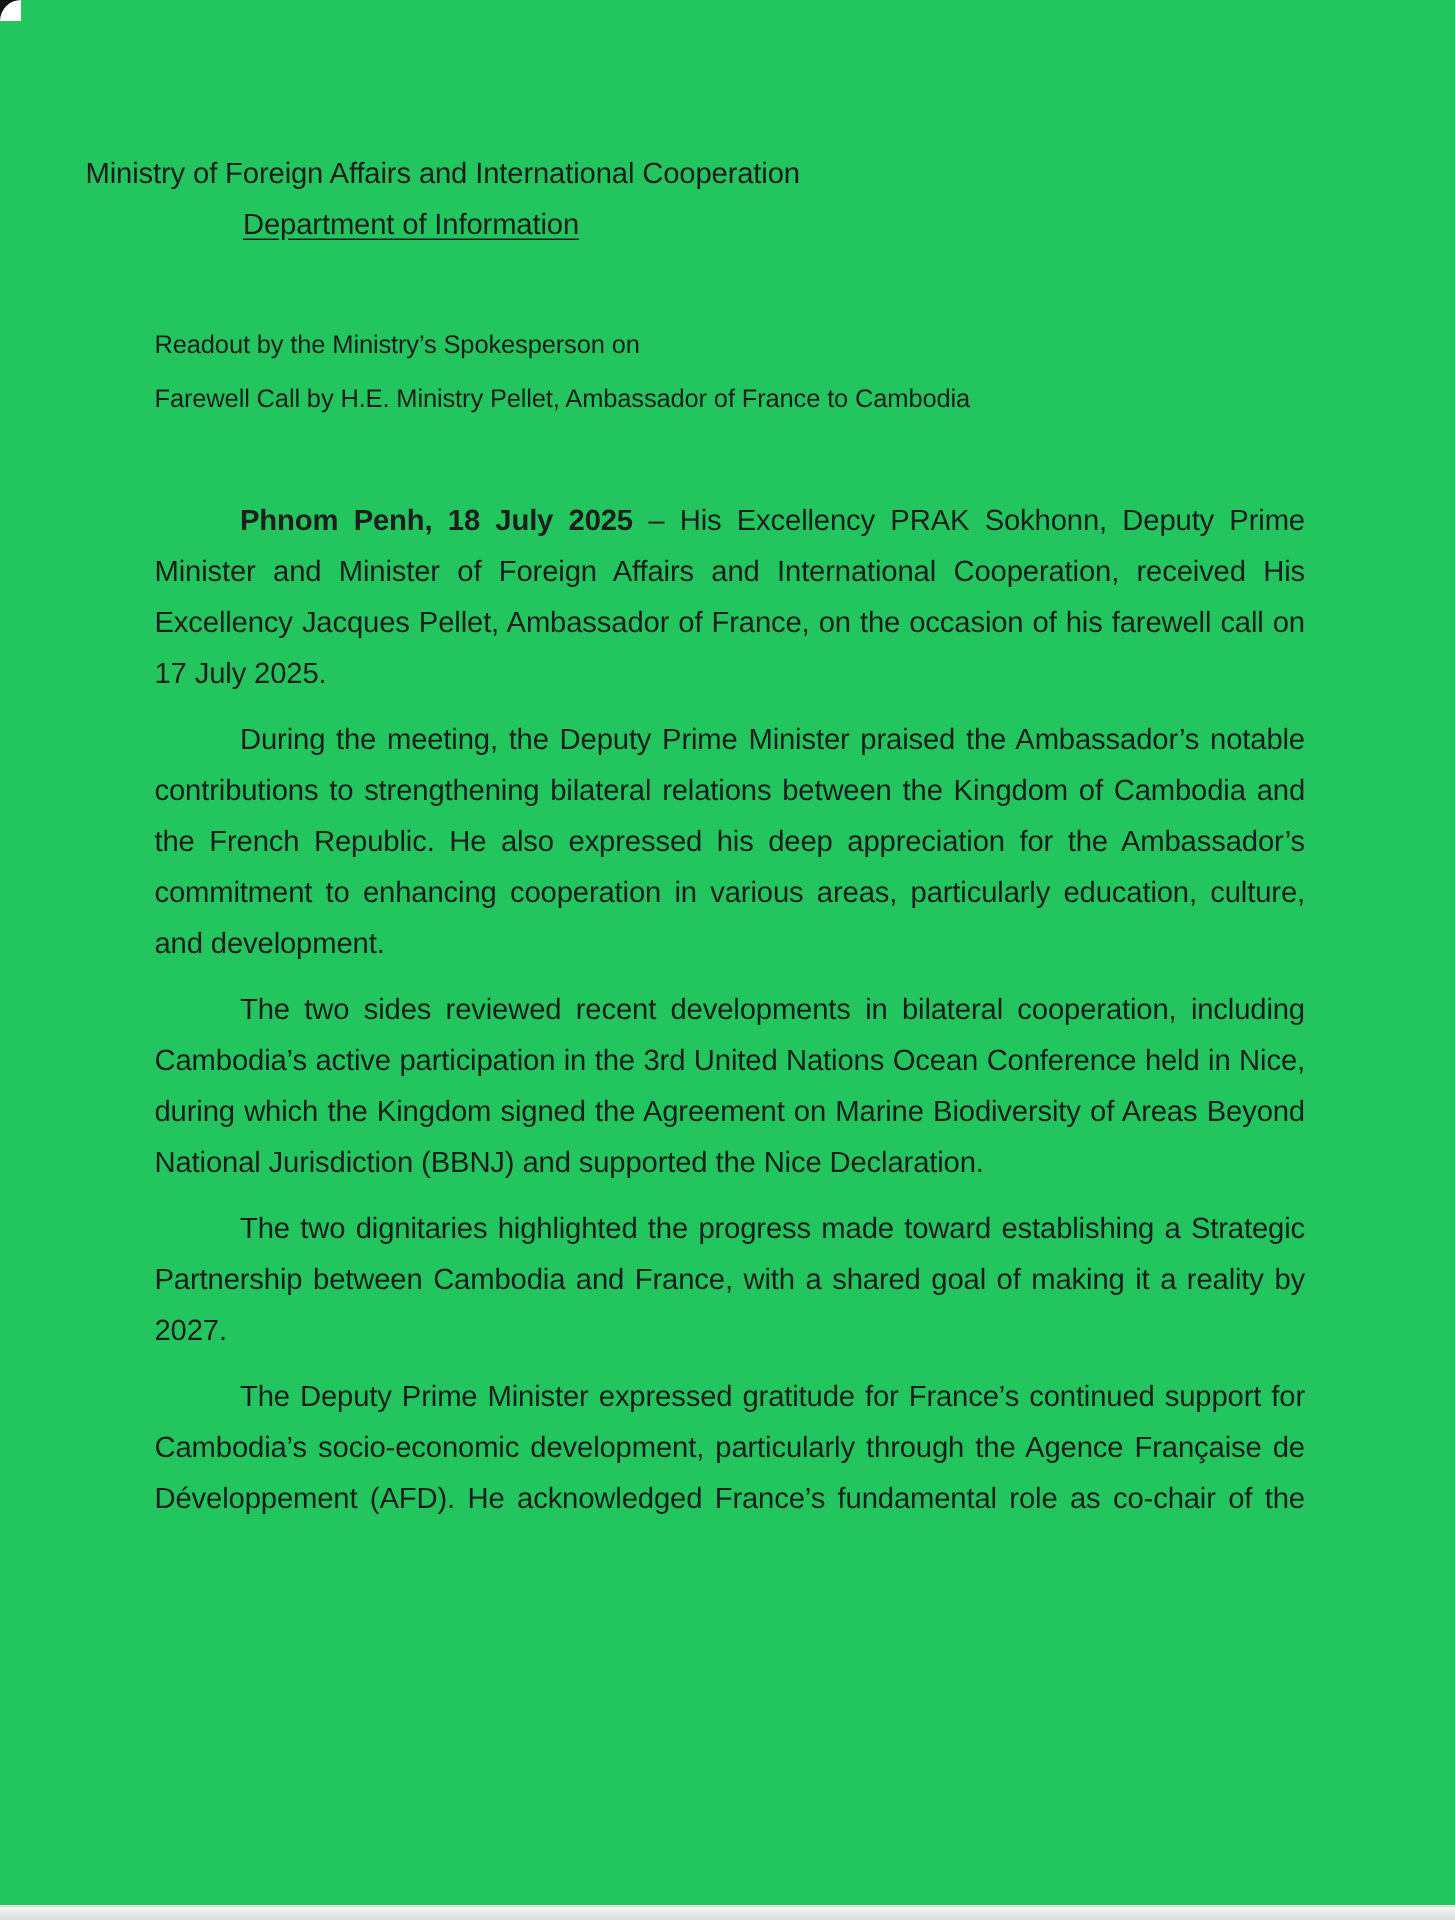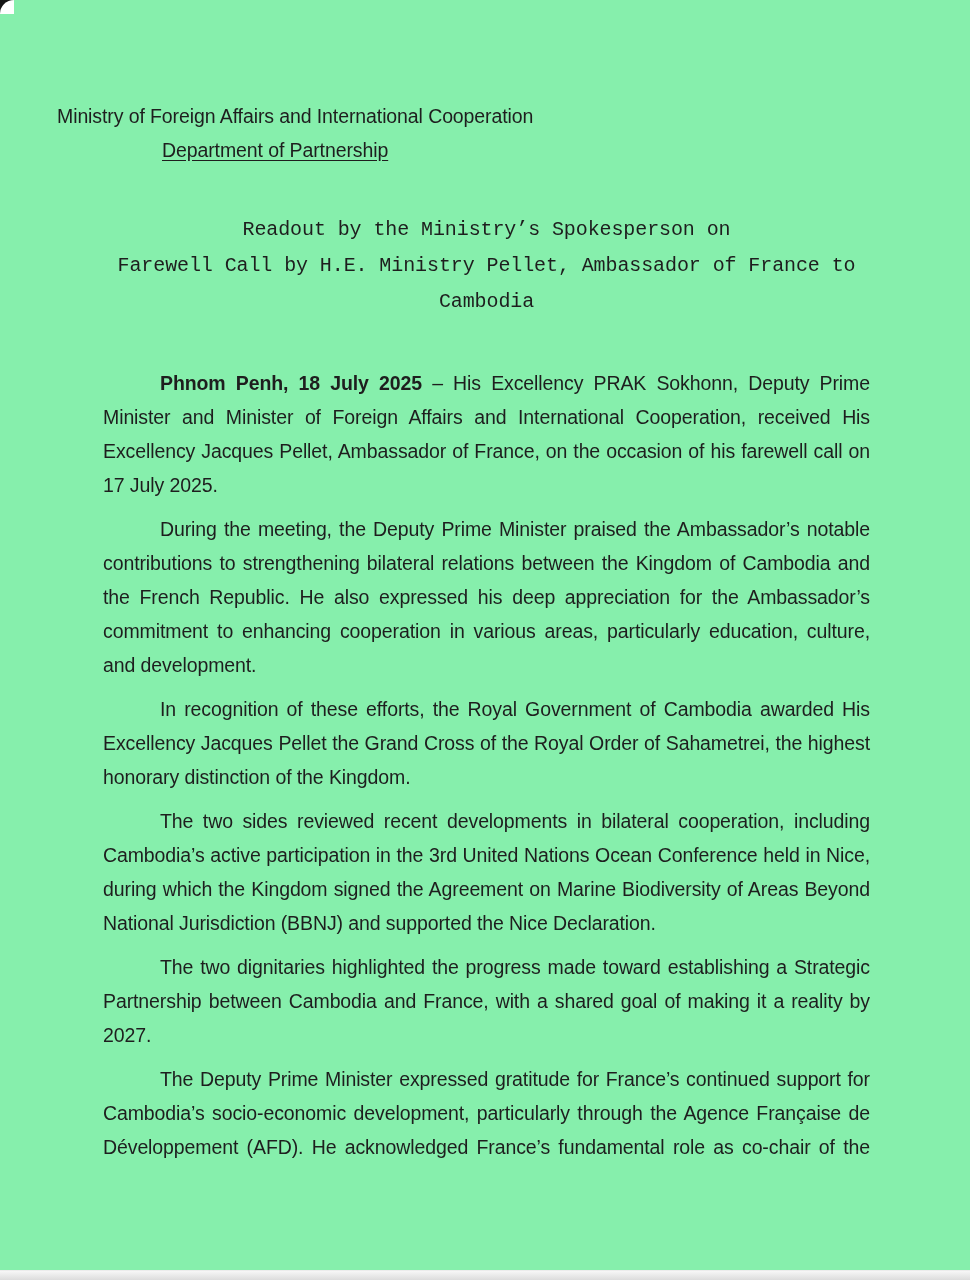--- a/index.html
+++ b/index.html
@@ -4,21 +4,21 @@
 <style>
   html, body {
     margin: 0;
     padding: 0;
     background: #ffffff;
   }
   .page {
     position: relative;
     width: 970px;
     height: 1280px;
-    background: #86efac;
+    background: #22c55e;
     overflow: hidden;
     font-family: "Liberation Sans", sans-serif;
     color: #1e1e1e;
     letter-spacing: -0.1px;
   }
   
   .corner-artifact {
     position: absolute;
     top: 0;
     left: 0;
@@ -42,24 +42,22 @@
   .department {
     margin: 10px 0 0 162px;
     font-size: 19.5px;
     line-height: 24px;
     text-decoration: underline;
     text-underline-offset: 3px;
     white-space: nowrap;
   }
   .title {
     margin: 50px 100px 0 103px;
-    text-align: center;
-    font-size: 20px;
+    font-size: 17px;
     line-height: 36px;
-    font-family: Liberation Mono, monospace;
   }
   .body {
     margin: 46px 100px 0 103px;
   }
   .body p {
     margin: 0 0 10px 0;
     font-size: 19.5px;
     line-height: 34px;
     text-align: justify;
     text-indent: 57px;
@@ -84,34 +82,33 @@
 </style>
 </head>
 <body>
 
 <div class="page">
 
   <div class="corner-artifact"></div>
 
   <div class="ministry">Ministry of Foreign Affairs and International Cooperation</div>
 
-  <div class="department">Department of Partnership</div>
+  <div class="department">Department of Information</div>
 
   <div class="title">
     <div>Readout by the Ministry’s Spokesperson on</div>
     <div>Farewell Call by H.E. Ministry Pellet, Ambassador of France to Cambodia</div>
   </div>
 
   <div class="body">
 
     <p><span class="dateline">Phnom Penh, 18 July 2025</span><span> – </span><span>His Excellency PRAK Sokhonn, Deputy Prime Minister and Minister of Foreign Affairs and International Cooperation, received His Excellency Jacques Pellet, Ambassador of France, on the occasion of his farewell call on 17 July 2025.</span></p>
 
     <p>During the meeting, the Deputy Prime Minister praised the Ambassador’s notable contributions to strengthening bilateral relations between the Kingdom of Cambodia and the French Republic. He also expressed his deep appreciation for the Ambassador’s commitment to enhancing cooperation in various areas, particularly education, culture, and development.</p>
 
-    <p>In recognition of these efforts, the Royal Government of Cambodia awarded His Excellency Jacques Pellet the Grand Cross of the Royal Order of Sahametrei, the highest honorary distinction of the Kingdom.</p>
 
     <p>The two sides reviewed recent developments in bilateral cooperation, including Cambodia’s active participation in the 3rd United Nations Ocean Conference held in Nice, during which the Kingdom signed the Agreement on Marine Biodiversity of Areas Beyond National Jurisdiction (BBNJ) and supported the Nice Declaration.</p>
 
 
     <p>The two dignitaries highlighted the progress made toward establishing a Strategic Partnership between Cambodia and France, with a shared goal of making it a reality by 2027.</p>
 
     <p class="cutoff">The Deputy Prime Minister expressed gratitude for France’s continued support for Cambodia’s socio-economic development, particularly through the Agence Française de Développement (AFD). He acknowledged France’s fundamental role as co-chair of the</p>
 
   </div>
 

